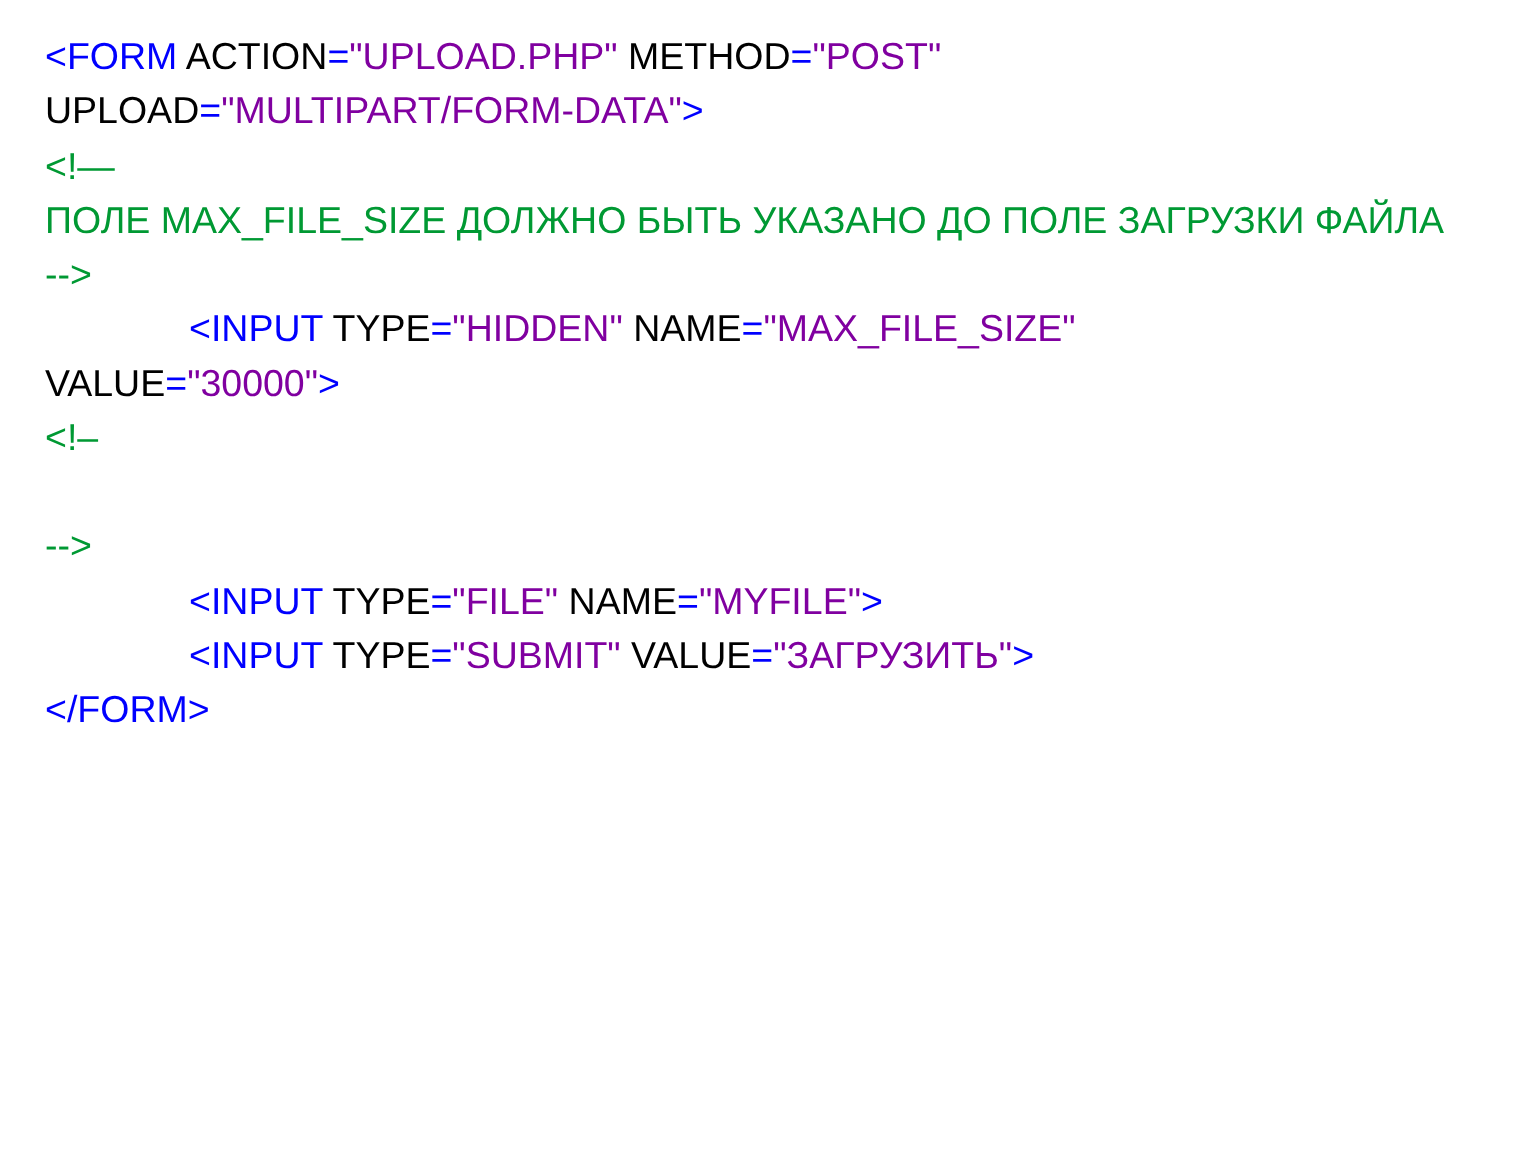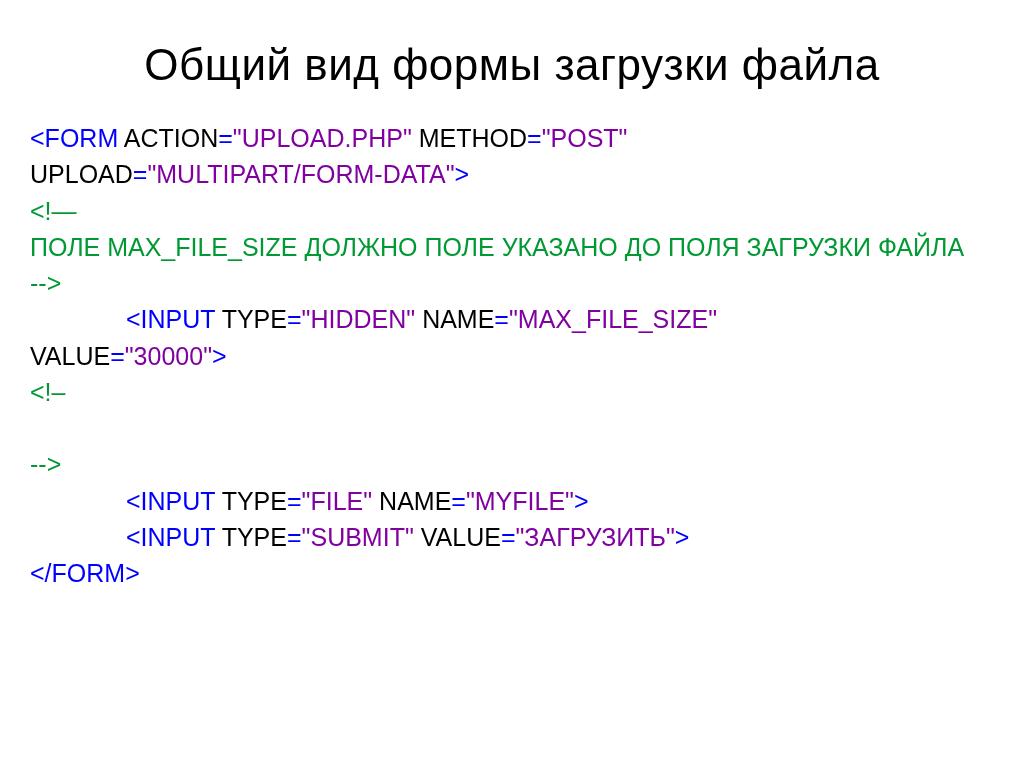--- a/index.html
+++ b/index.html
@@ -34,35 +34,34 @@
   .tag   { color: #0000ff; }   
   .attr  { color: #000000; }   
   .val   { color: #8000a0; }   
   .txt   { color: #009933; }
 </style>
 </head>
 <body>
 
 <div class="slide">
 
-  <h1 class="title">Общий вид формы загрузки файла</h1>
 
   <div class="code">
 
     
     <span class="tag">&lt;</span><span class="tag">FORM</span><span> </span><span class="attr">ACTION</span><span class="tag">=</span><span class="val">"UPLOAD.PHP"</span><span> </span><span class="attr">METHOD</span><span class="tag">=</span><span class="val">"POST"</span>
     <br>
     
     <span class="attr">UPLOAD</span><span class="tag">=</span><span class="val">"MULTIPART/FORM-DATA"</span><span class="tag">&gt;</span>
     <br>
     
     <span class="txt">&lt;!—</span>
     <br>
     
-    <span class="txt">ПОЛЕ MAX_FILE_SIZE ДОЛЖНО ПОЛЕ УКАЗАНО ДО ПОЛЯ ЗАГРУЗКИ ФАЙЛА</span>
+    <span class="txt">ПОЛЕ MAX_FILE_SIZE ДОЛЖНО БЫТЬ УКАЗАНО ДО ПОЛЕ ЗАГРУЗКИ ФАЙЛА</span>
     <br>
     
     <span class="txt">--&gt;</span>
     <br>
     
     <span class="indent"><span class="tag">&lt;</span><span class="tag">INPUT</span><span> </span><span class="attr">TYPE</span><span class="tag">=</span><span class="val">"HIDDEN"</span><span> </span><span class="attr">NAME</span><span class="tag">=</span><span class="val">"MAX_FILE_SIZE"</span></span>
     
     <span class="attr">VALUE</span><span class="tag">=</span><span class="val">"30000"</span><span class="tag">&gt;</span>
     <br>
     

